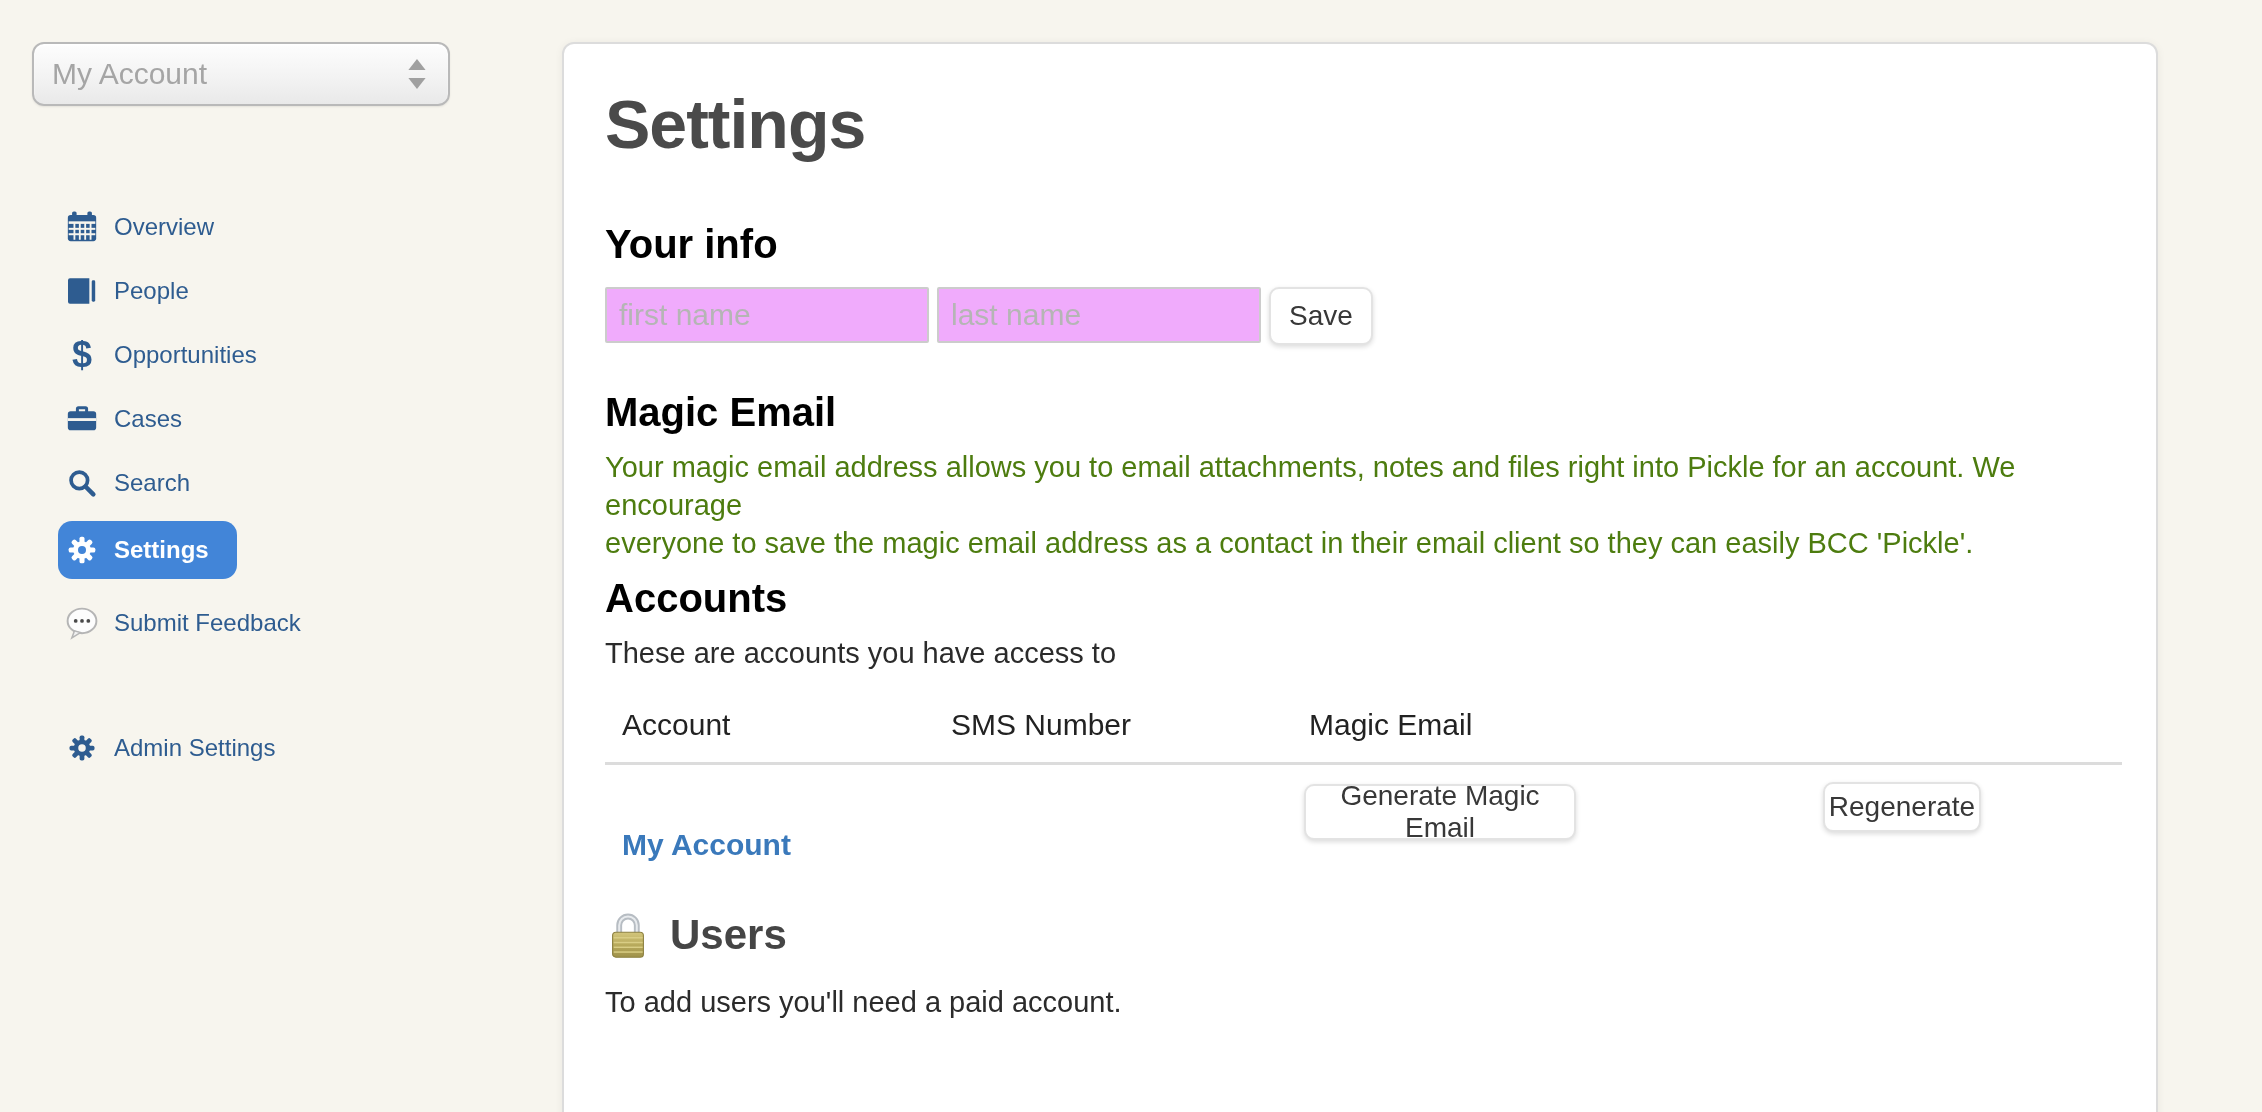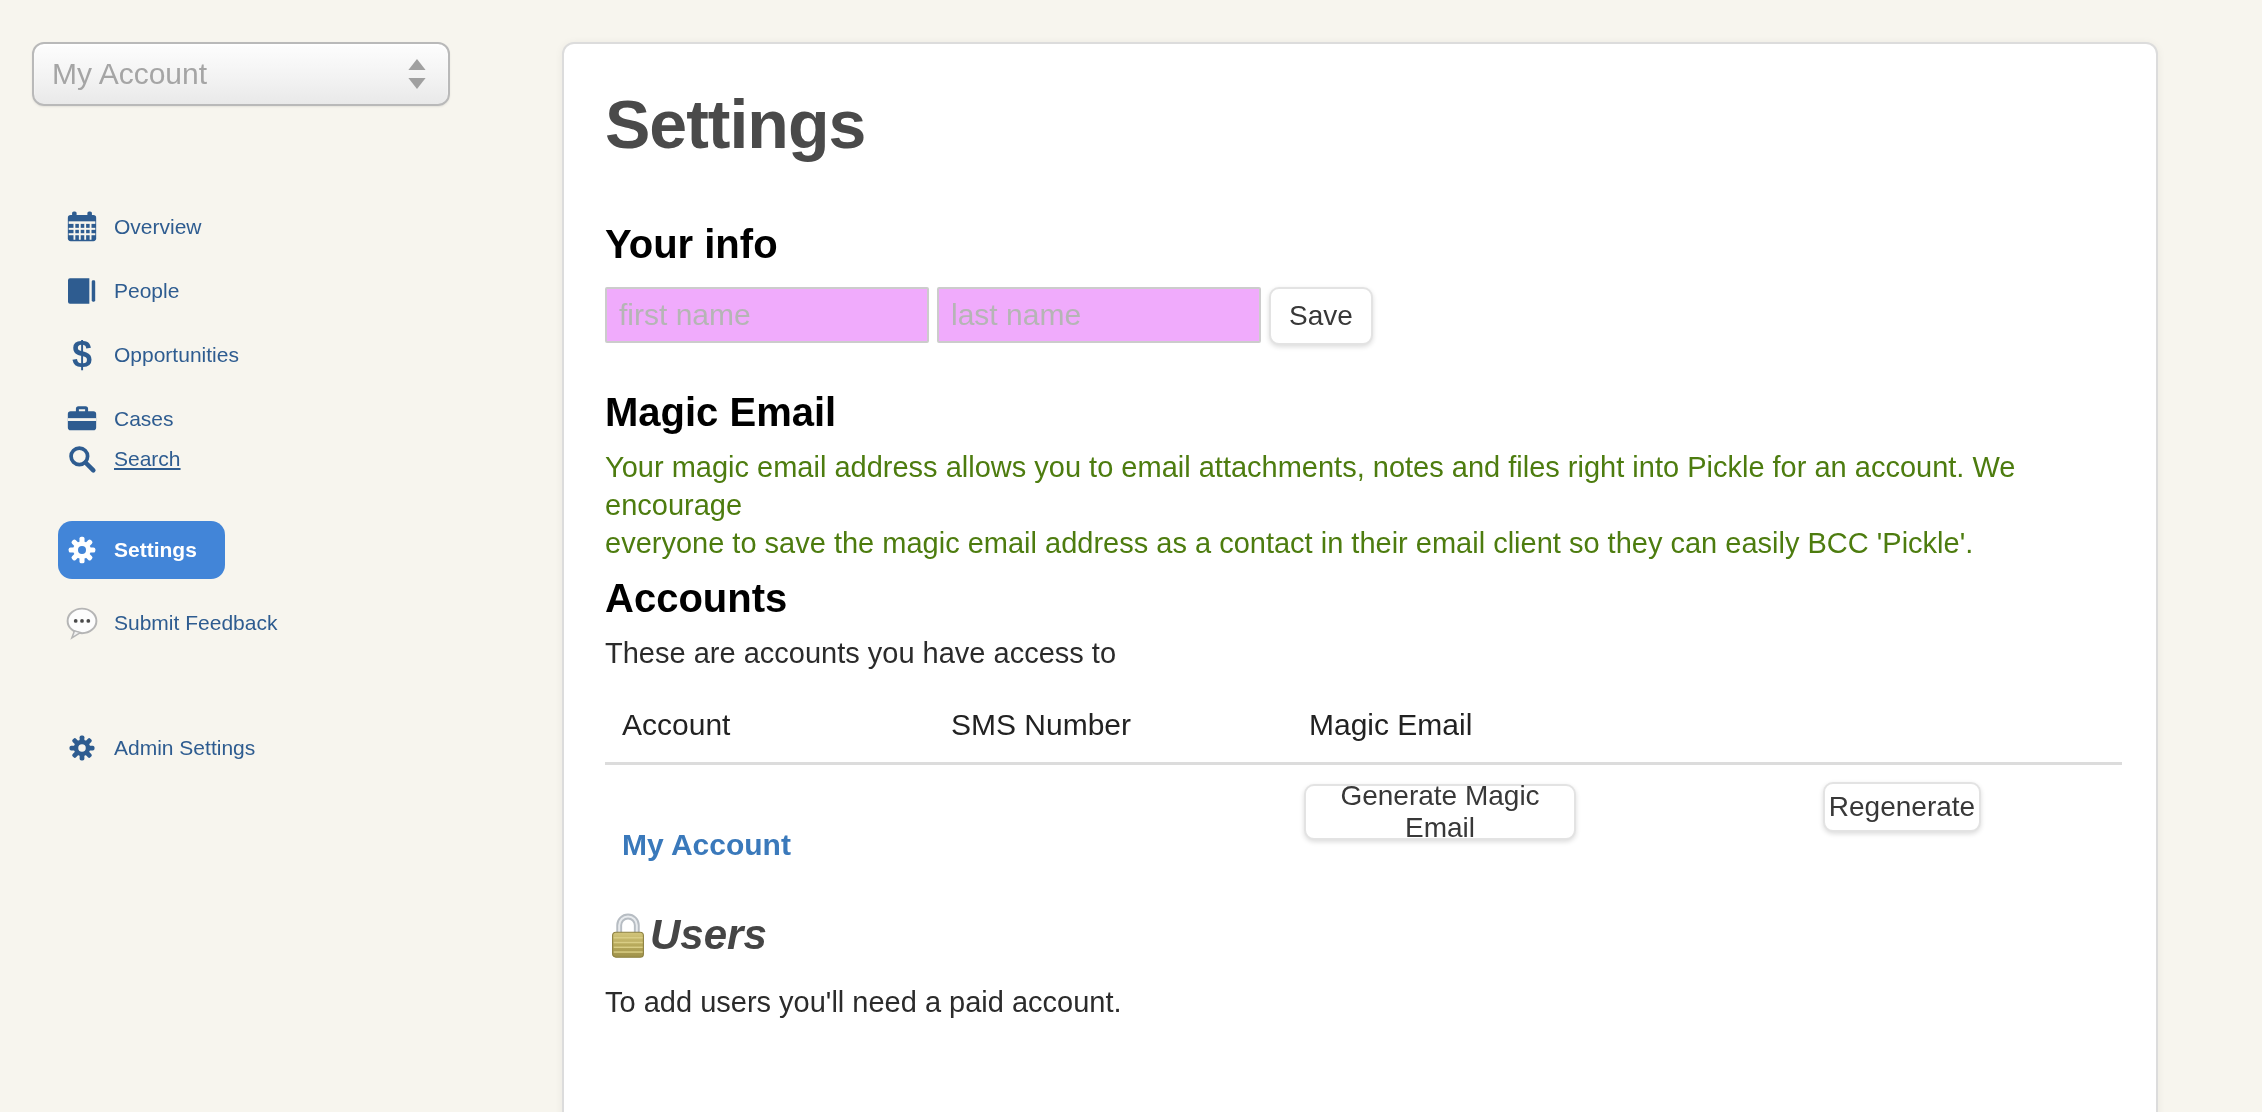--- a/index.html
+++ b/index.html
@@ -19,21 +19,21 @@
     background:linear-gradient(180deg,#fdfdfd 0%,#f3f3f3 55%,#e9e9e9 100%);
     box-shadow:inset 0 2px 2px rgba(255,255,255,.9), 0 1px 2px rgba(0,0,0,.08);
     display:flex;align-items:center;padding:0 18px;cursor:default;
   }
   .account-select .sel-text{font-size:30px;color:#a5a5a5;flex:1;}
   .nav-item{
     position:absolute;left:58px;height:58px;display:flex;align-items:center;
     color:#2e5c90;cursor:pointer;padding-right:28px;border-radius:14px;
   }
   .nav-item .ico{width:48px;display:flex;justify-content:center;align-items:center;}
-  .nav-item .lbl{font-size:21px;margin-left:8px;white-space:nowrap;}
+  .nav-item .lbl{font-size:24px;margin-left:8px;white-space:nowrap;}
   .nav-item.active{background:#4285d8;color:#ffffff;}
   .nav-item.active .lbl{font-weight:700;}
   .dollar{font-size:36px;font-weight:700;color:#2e5c90;line-height:1;}
 
   
   .panel{
     position:absolute;left:562px;top:42px;width:1596px;height:1090px;
     background:#ffffff;border:2px solid #dcdcdc;border-radius:12px;
     box-shadow:0 1px 8px rgba(0,0,0,.06);box-sizing:border-box;
   }
@@ -74,21 +74,21 @@
   .col-sms{left:387px;}
   .col-magic{left:745px;}
   .tbl-divider{position:absolute;left:41px;top:718px;width:1517px;height:3px;background:#dcdcdc;}
   .row-link{
     position:absolute;left:58px;top:786px;
     font-size:30px;font-weight:700;color:#3a79bb;text-decoration:none;cursor:pointer;line-height:1;
   }
   .gen-btn{position:absolute;left:740px;top:740px;width:272px;height:56px;}
   .regen-btn{position:absolute;left:1259px;top:738px;width:158px;height:50px;}
   .users-row{position:absolute;left:42px;top:866px;display:flex;align-items:center;}
-  .users-row .h2-inline{font-size:42px;font-weight:700;color:#454545;line-height:1;font-style:italic;}
+  .users-row .h2-inline{font-size:42px;font-weight:700;color:#454545;margin-left:20px;line-height:1;}
   .users-note{position:absolute;left:41px;top:940px;font-size:29px;color:#2b2b2b;line-height:1.3;}
 </style>
 </head>
 <body>
 
 <div class="stage">
 
   <div class="sidebar">
 
     <div class="account-select">
@@ -143,21 +143,21 @@
     <div class="nav-item" style="top:390px;">
       <span class="ico">
         <svg width="34" height="34" viewBox="0 0 24 24">
           <path fill="#2e5c90" fill-rule="evenodd" d="M9.5 3 h5 A1.8 1.8 0 0 1 16.3 4.8 V6.5 h3.7 a2 2 0 0 1 2 2 v9.5 a2 2 0 0 1 -2 2 H4 a2 2 0 0 1 -2 -2 V8.5 a2 2 0 0 1 2 -2 h3.7 V4.8 A1.8 1.8 0 0 1 9.5 3 z M9.8 6.5 h4.4 V5.2 H9.8 z"></path>
           <rect x="2" y="11.4" width="20" height="2" fill="#f7f5ee"></rect>
         </svg>
       </span>
       <span class="lbl">Cases</span>
     </div>
 
-    <div class="nav-item" style="top:430px;text-decoration:underline;">
+    <div class="nav-item" style="top:454px;">
       <span class="ico">
         <svg width="32" height="32" viewBox="0 0 24 24">
           <circle cx="10" cy="10" r="6.2" fill="none" stroke="#2e5c90" stroke-width="2.8"></circle>
           <line x1="14.8" y1="14.8" x2="20.5" y2="20.5" stroke="#2e5c90" stroke-width="3.4" stroke-linecap="round"></line>
         </svg>
       </span>
       <span class="lbl">Search</span>
     </div>
 
     <div class="nav-item active" style="top:521px;">

